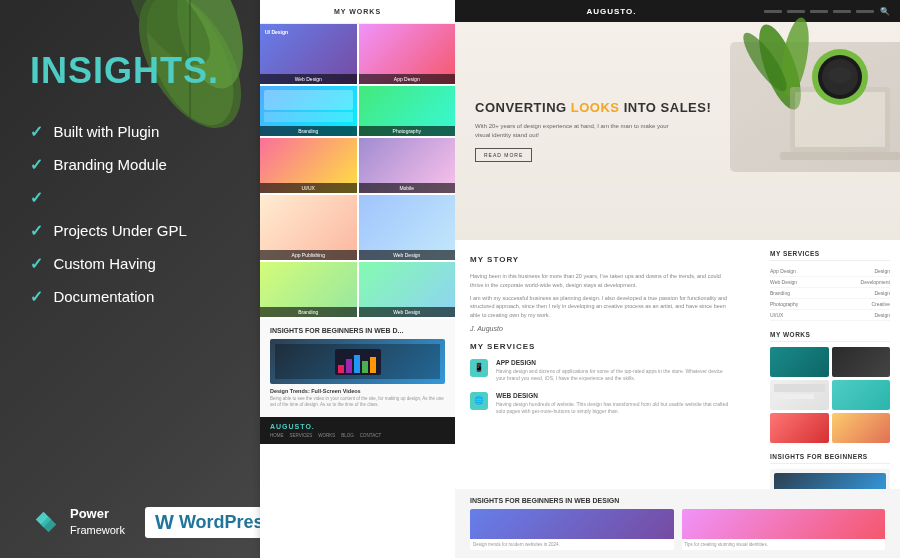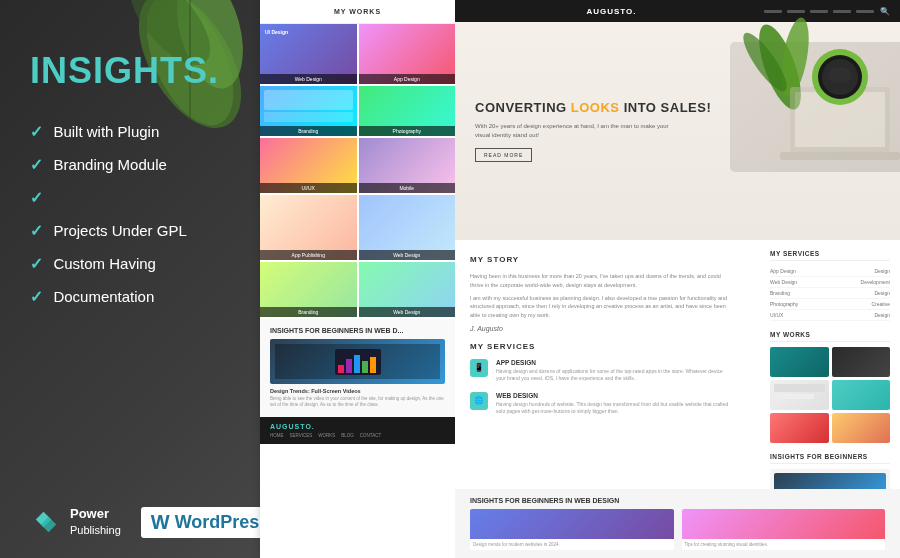--- a/index.html
+++ b/index.html
@@ -596,21 +596,21 @@
 
   <div class="badges-row">
     <div class="cherry-badge">
 
       <svg class="cherry-logo" width="32" height="32" viewBox="0 0 32 32">
         <rect x="8" y="8" width="11" height="11" fill="#4ecdc4" transform="rotate(45 13.5 13.5)"></rect>
         <rect x="13" y="13" width="11" height="11" fill="#2ab5ac" transform="rotate(45 18.5 18.5)" opacity="0.8"></rect>
       </svg>
       <div class="cherry-text">
         <strong>Power</strong>
-        <span>Publishing</span>
+        <span>Framework</span>
       </div>
     </div>
     <div class="wp-badge">
       <span class="wp-w">W</span>
       <span>WordPress</span>
     </div>
   </div>
 </div>
 
 <div class="preview-area">

